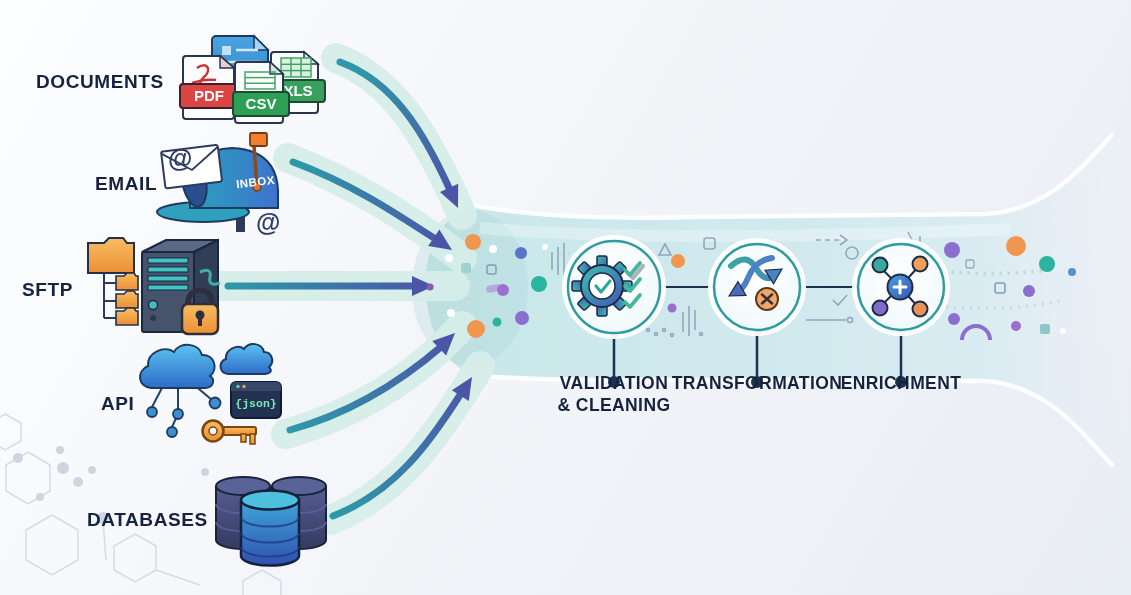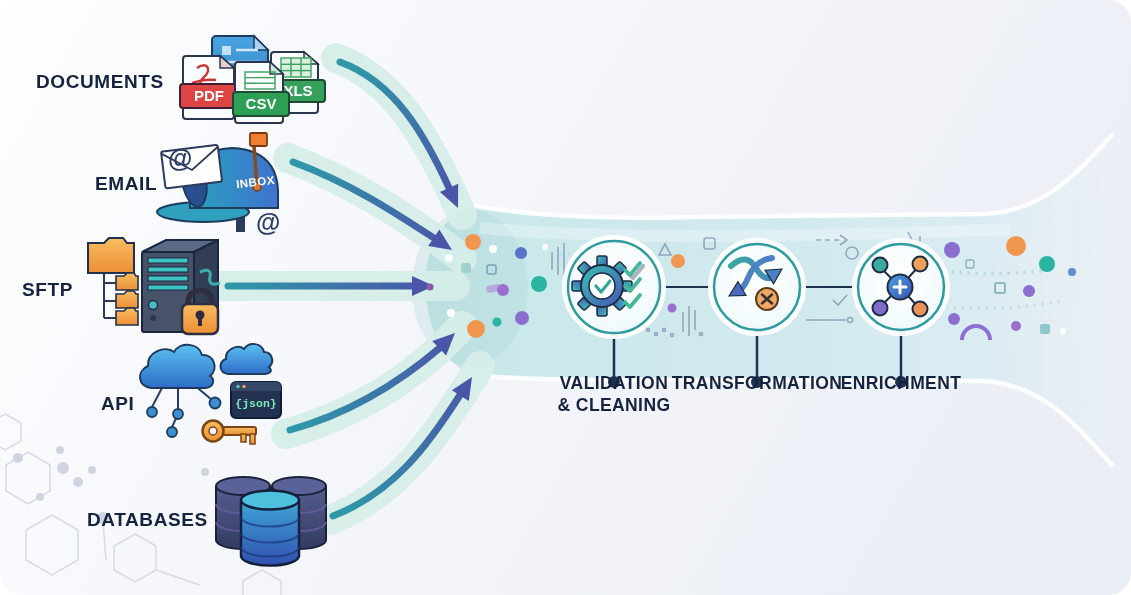--- a/index.html
+++ b/index.html
@@ -1,18 +1,18 @@
 <!DOCTYPE html>
 <html><head>
 <meta charset="utf-8">
 <style>
   html,body{margin:0;padding:0;}
   body{font-family:"Liberation Sans", sans-serif;}
   .canvas{position:relative;width:1131px;height:595px;overflow:hidden;
-    background:linear-gradient(120deg,#fdfeff 0%,#f3f5f9 45%,#e9edf4 100%);border-radius:23px;}
+    background:linear-gradient(120deg,#fdfeff 0%,#f3f5f9 45%,#e9edf4 100%);}
   svg{display:block;}
   .src-label{font-family:"Liberation Sans",sans-serif;font-weight:bold;font-size:19px;
     fill:#16233f;letter-spacing:0.6px;}
   .stage-label{font-family:"Liberation Sans",sans-serif;font-weight:bold;font-size:17.5px;
     fill:#16233f;letter-spacing:0.4px;}
   .banner-text{font-family:"Liberation Sans",sans-serif;font-weight:bold;font-size:15px;fill:#ffffff;}
   .inbox-text{font-family:"Liberation Sans",sans-serif;font-weight:bold;font-size:11.5px;fill:#ffffff;letter-spacing:0.5px;}
   .at-glyph{font-family:"Liberation Sans",sans-serif;font-weight:bold;font-size:25px;fill:#2c3e66;}
   .json-text{font-family:"Liberation Mono",monospace;font-weight:bold;font-size:11.5px;fill:#7fe8b8;}
 </style>

